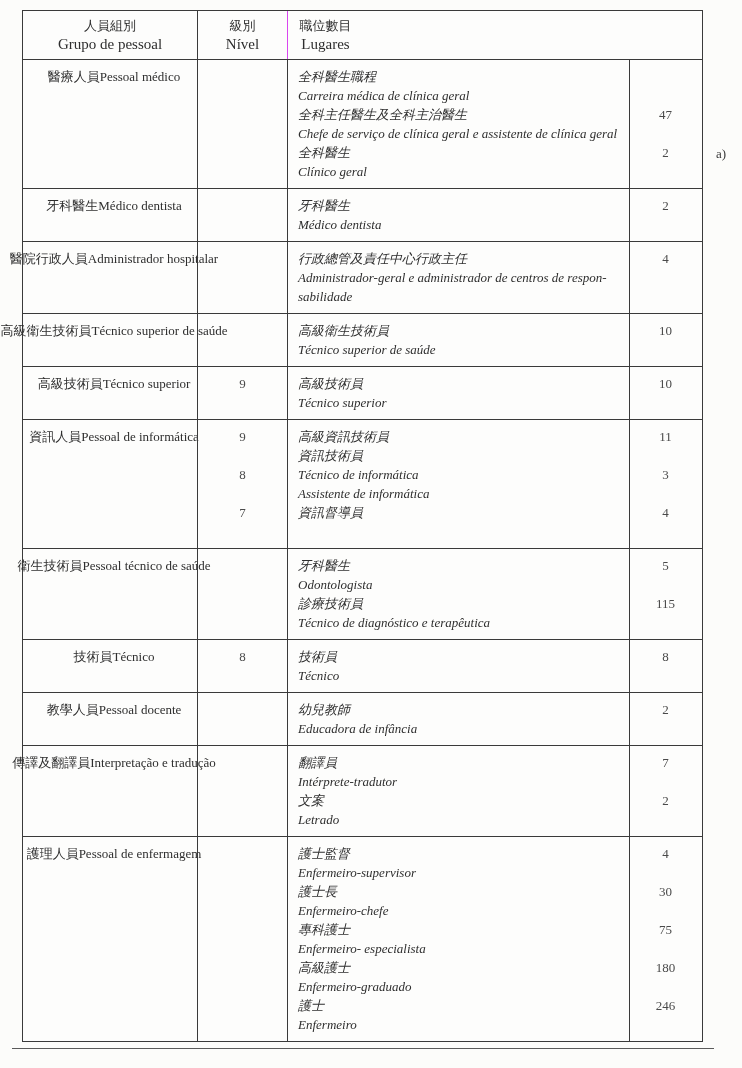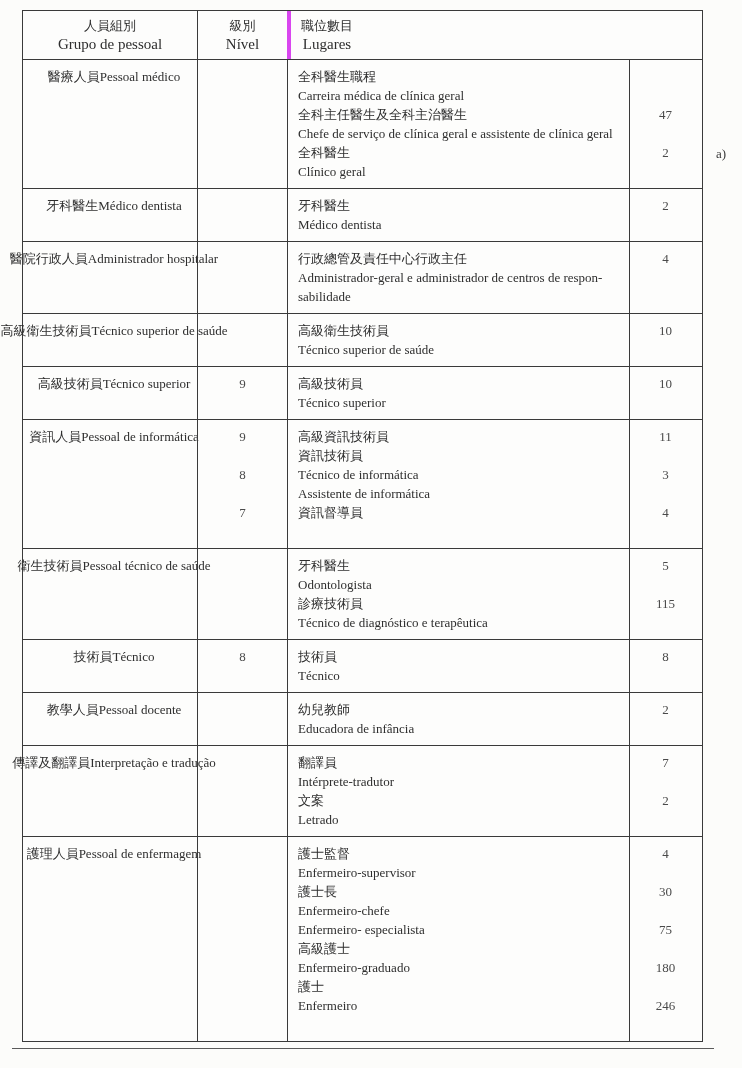--- a/index.html
+++ b/index.html
@@ -20,27 +20,27 @@
     margin:10px 0 0 22px;
     border:1px solid #3a3a3a;
     background:#fdfdfc;
     box-sizing:content-box;
   }
   .thead{display:flex;border-bottom:1px solid #3a3a3a;}
   .thead .hc{padding:5px 0;text-align:center;box-sizing:border-box;}
   .hc1{width:174px;flex:none;}
   .hc2{width:90px;flex:none;border-left:1px solid #3a3a3a;}
   .hc3{width:342px;flex:none;border-left:1px solid #3a3a3a;}
-  .hc4{width:76px;flex:none;border-left:4px solid #d946ef;}
+  .hc4{width:76px;flex:none;border-left:1px solid #d946ef;}
   .trow{display:flex;border-bottom:1px solid #3a3a3a;}
   .trow:last-child{border-bottom:none;}
   .c{padding:7px 0;box-sizing:border-box;flex:none;}
   .c1{width:174px;display:flex;flex-direction:row;justify-content:center;padding-left:8px;}
   .c2{width:90px;border-left:1px solid #3a3a3a;}
-  .c3{width:342px;border-left:1px solid #3a3a3a;}
+  .c3{width:342px;border-left:1px solid #3a3a3a;font-style:italic;}
   .c4{width:72px;border-left:1px solid #3a3a3a;}
   .ln{height:19px;line-height:19px;font-size:13px;white-space:nowrap;}
   .c3 .ln{padding-left:10px;}
   .num .ln{text-align:center;color:#4a4a4a;}
   .hzh{font-size:13px;line-height:19px;}
   .hpt{font-size:15px;line-height:19px;}
   .note-a{
     position:absolute;right:16px;top:146px;
     font-size:13px;color:#3a3a3a;
   }
@@ -303,20 +303,21 @@
             <div class="ln"></div>
             <div class="ln"></div>
             <div class="ln"></div>
             <div class="ln"></div>
           </div>
           <div class="c c3">
             <div class="ln">護士監督</div>
             <div class="ln">Enfermeiro-supervisor</div>
             <div class="ln">護士長</div>
             <div class="ln">Enfermeiro-chefe</div>
+            <div class="ln">專科護士</div>
             <div class="ln">Enfermeiro- especialista</div>
             <div class="ln">高級護士</div>
             <div class="ln">Enfermeiro-graduado</div>
             <div class="ln">護士</div>
             <div class="ln">Enfermeiro</div>
           </div>
           <div class="c c4 num">
             <div class="ln">4</div>
             <div class="ln"></div>
             <div class="ln">30</div>

